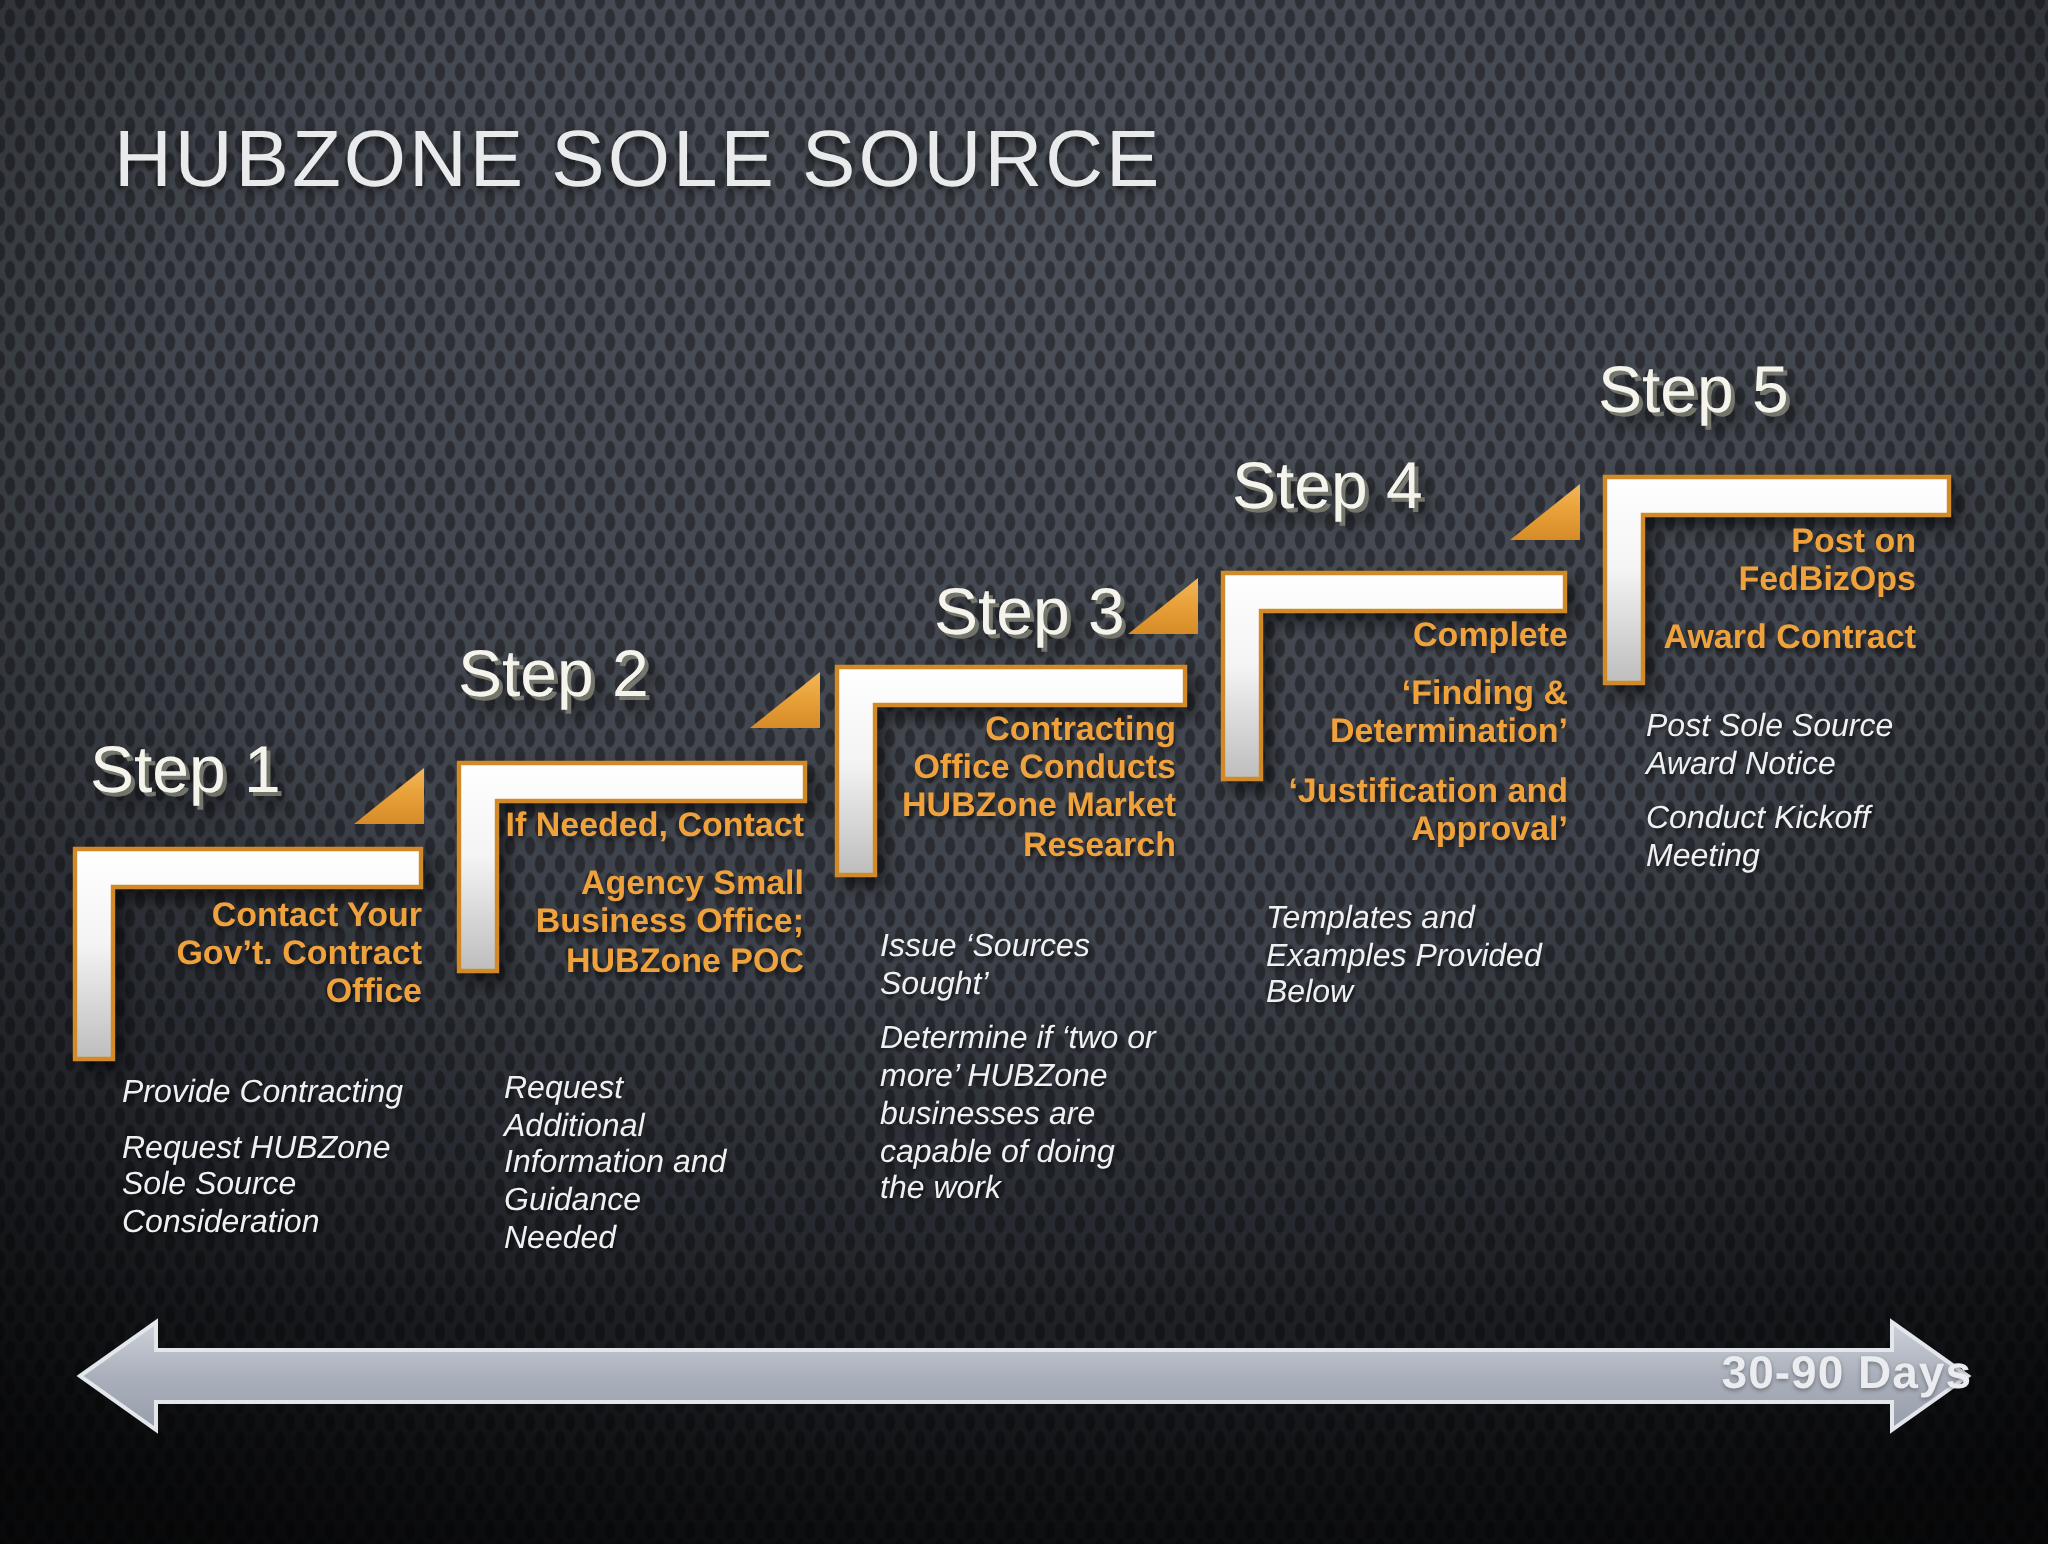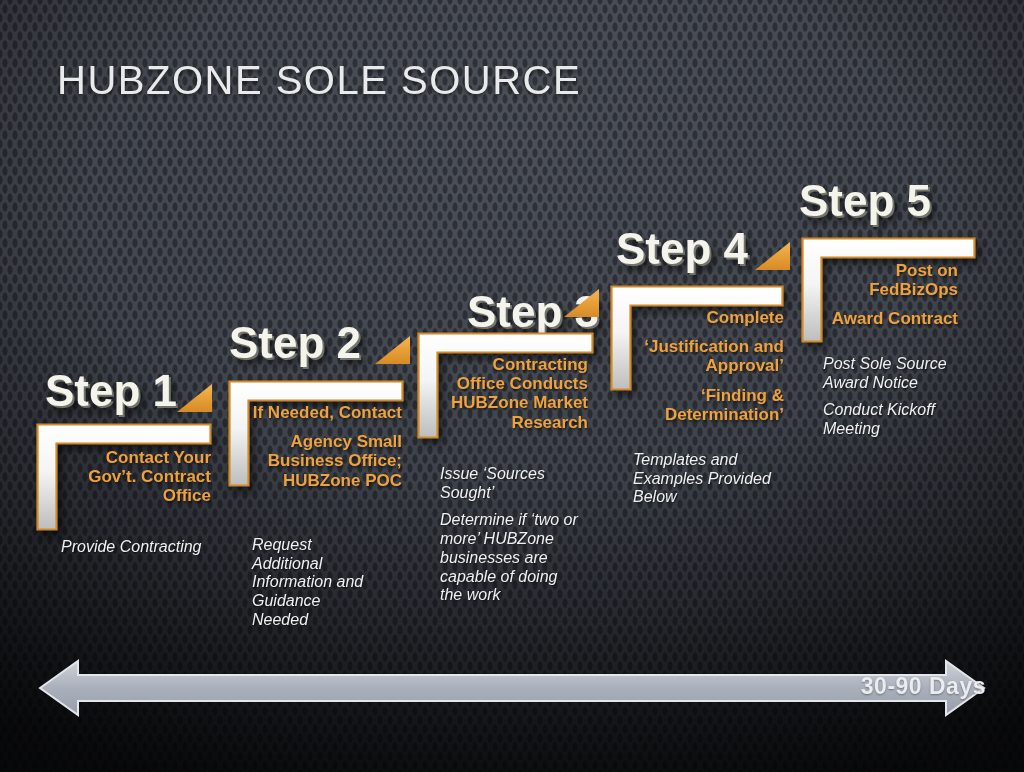--- a/index.html
+++ b/index.html
@@ -25,21 +25,21 @@
   .slide-title {
     position:absolute; left:57px; top:58px;
     font-size:40px; font-weight:400; letter-spacing:1.5px;
     color:#e9eaec;
     text-shadow:0 2px 4px rgba(0,0,0,0.55);
     white-space:nowrap;
   }
 
   .step-title {
     position:absolute;
-    font-size:44px; font-weight:bold; color:#f4f4ec;
+    font-size:33px; font-weight:normal; color:#f4f4ec;
     text-shadow: 2px 2px 0 rgba(128,130,116,0.85), 5px 6px 7px rgba(0,0,0,0.65);
     white-space:nowrap;
   }
 
   .triangle {
     position:absolute; width:35px; height:28px;
     background: linear-gradient(to bottom, #f3b75d 0%, #e9a23a 45%, #d68b27 100%);
     clip-path: polygon(100% 0, 100% 100%, 0 100%);
     filter: drop-shadow(3px 3px 3px rgba(0,0,0,0.5));
   }
@@ -98,20 +98,21 @@
   <div class="step-title" style="left:45px; top:366px;">Step 1</div>
   <div class="triangle" style="left:177px; top:384px;"></div>
   <svg class="bracket" style="left:36px; top:423px;" width="176" height="108" viewBox="0 0 176 108">
     <path d="M1.5,1.5 H174.5 V20.5 H20.5 V106.5 H1.5 Z" fill="url(#bracketGrad)" stroke="#D28A28" stroke-width="2.2"></path>
   </svg>
   <div class="highlights" style="left:61px; top:448px; width:150px;">
     <p>Contact Your Gov’t. Contract Office</p>
   </div>
   <div class="details" style="left:61px; top:538px; width:155px;">
     <p>Provide Contracting</p>
+    <p>Request HUBZone Sole Source Consideration</p>
   </div>
 
   
   <div class="step-title" style="left:229px; top:318px;">Step 2</div>
   <div class="triangle" style="left:375px; top:336px;"></div>
   <svg class="bracket" style="left:228px; top:380px;" width="176" height="107" viewBox="0 0 176 107">
     <path d="M1.5,1.5 H174.5 V20.5 H20.5 V105.5 H1.5 Z" fill="url(#bracketGrad)" stroke="#D28A28" stroke-width="2.2"></path>
   </svg>
   <div class="highlights" style="left:252px; top:403px; width:150px;">
     <p>If Needed, Contact</p>
@@ -136,22 +137,22 @@
   </div>
 
   
   <div class="step-title" style="left:616px; top:224px;">Step 4</div>
   <div class="triangle" style="left:755px; top:242px;"></div>
   <svg class="bracket" style="left:610px; top:285px;" width="174" height="106" viewBox="0 0 174 106">
     <path d="M1.5,1.5 H172.5 V20.5 H20.5 V104.5 H1.5 Z" fill="url(#bracketGrad)" stroke="#D28A28" stroke-width="2.2"></path>
   </svg>
   <div class="highlights" style="left:634px; top:308px; width:150px;">
     <p>Complete</p>
+    <p>‘Finding &amp; Determination’</p>
     <p>‘Justification and Approval’</p>
-    <p>‘Finding &amp; Determination’</p>
   </div>
   <div class="details" style="left:633px; top:451px; width:140px;">
     <p>Templates and Examples Provided Below</p>
   </div>
 
   
   <div class="step-title" style="left:799px; top:176px;">Step 5</div>
   <svg class="bracket" style="left:801px; top:237px;" width="175" height="106" viewBox="0 0 175 106">
     <path d="M1.5,1.5 H173.5 V20.5 H20.5 V104.5 H1.5 Z" fill="url(#bracketGrad)" stroke="#D28A28" stroke-width="2.2"></path>
   </svg>

